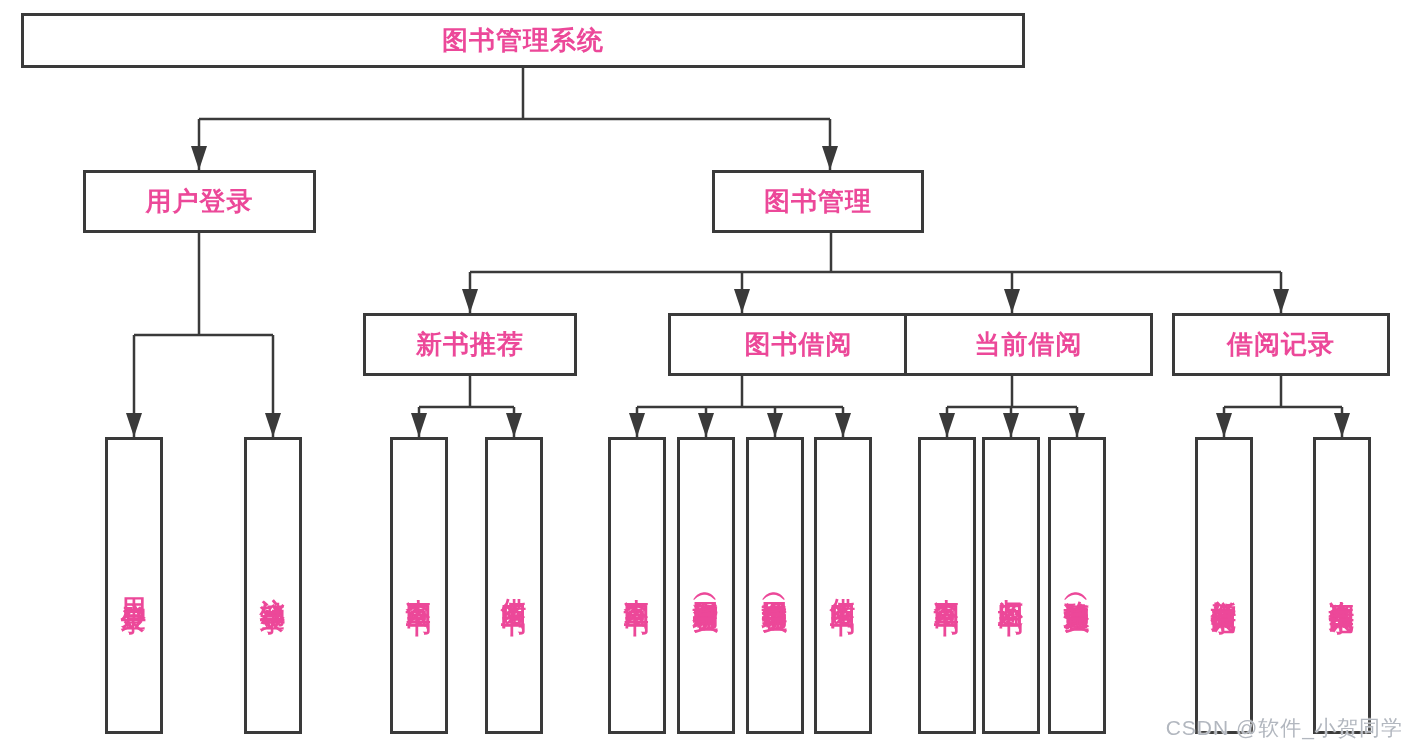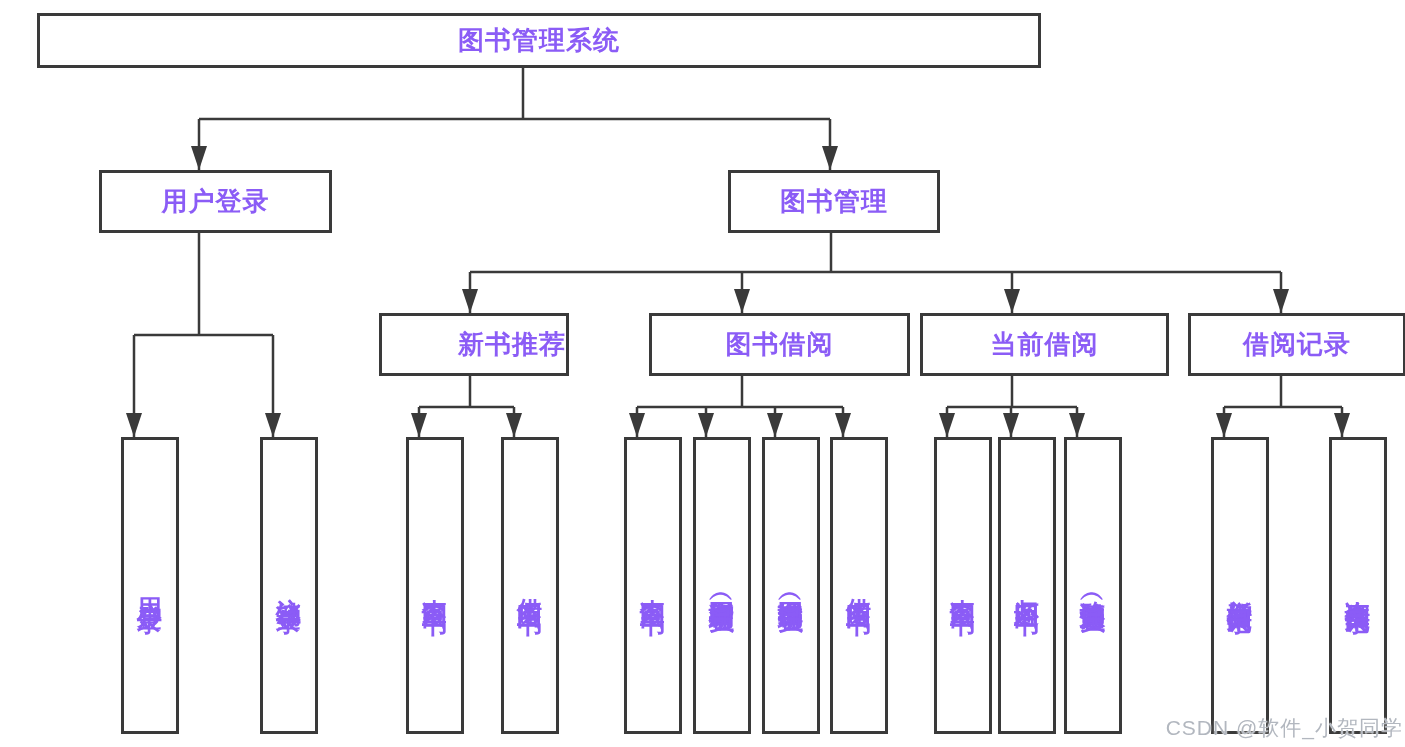--- a/index.html
+++ b/index.html
@@ -14,22 +14,21 @@
   .wires{position:absolute;left:0;top:0;}
   .node{
     position:absolute;
     box-sizing:border-box;
     background:#ffffff;
     border:3px solid #3a3a3a;
     display:flex;
     align-items:center;
     justify-content:center;
     font-weight:600;
-    color:#8b5cf6;
-    margin-left:16px;
+    color:#ec4899;
   }
   .hbox{
     font-size:26px;
     letter-spacing:1px;
     height:55px;
   }
   .lvl1{height:63px;}
   .vbox{
     width:58px;height:297px;
     font-size:25px;
@@ -98,24 +97,24 @@
     <span class="lbl">图书管理系统</span>
   </div>
 
   <div class="node hbox lvl1" style="left:83px;top:170px;width:233px;">
     <span class="lbl">用户登录</span>
   </div>
   <div class="node hbox lvl1" style="left:712px;top:170px;width:212px;">
     <span class="lbl">图书管理</span>
   </div>
 
-  <div class="node hbox lvl1" style="left:363px;top:313px;width:190px;justify-content:flex-end;">
+  <div class="node hbox lvl1" style="left:363px;top:313px;width:214px;">
     <span class="lbl">新书推荐</span>
   </div>
-  <div class="node hbox lvl1" style="left:633px;top:313px;width:261px;">
+  <div class="node hbox lvl1" style="left:668px;top:313px;width:261px;">
     <span class="lbl">图书借阅</span>
   </div>
   <div class="node hbox lvl1" style="left:904px;top:313px;width:249px;">
     <span class="lbl">当前借阅</span>
   </div>
   <div class="node hbox lvl1" style="left:1172px;top:313px;width:218px;">
     <span class="lbl">借阅记录</span>
   </div>
 
   <div class="node vbox" style="left:105px;top:437px;">

